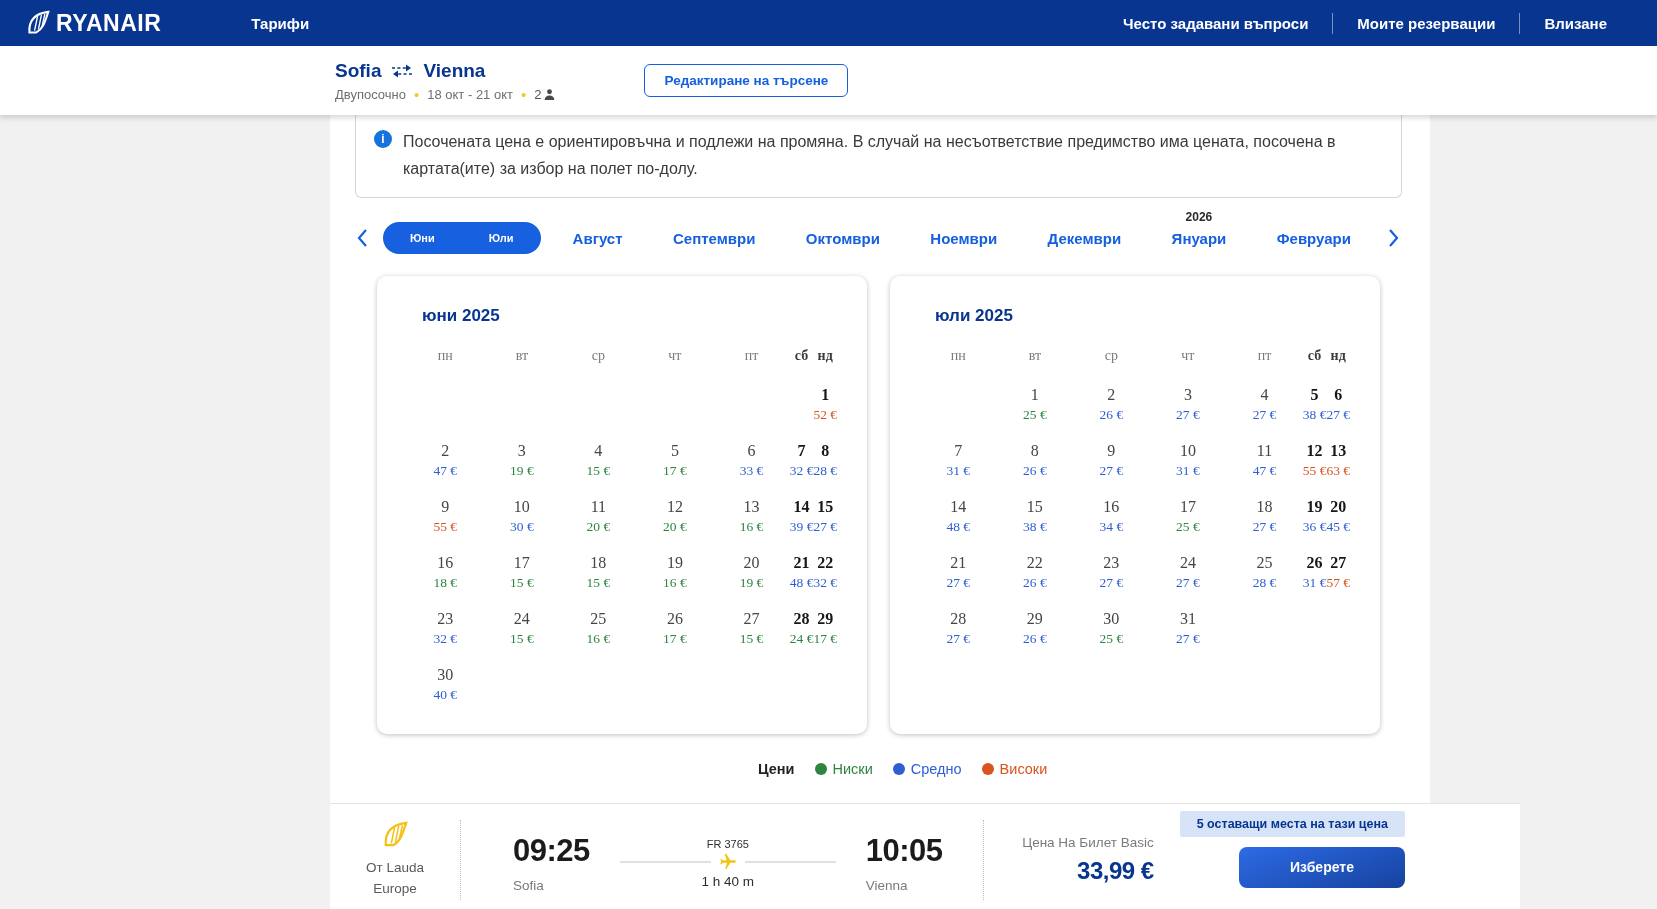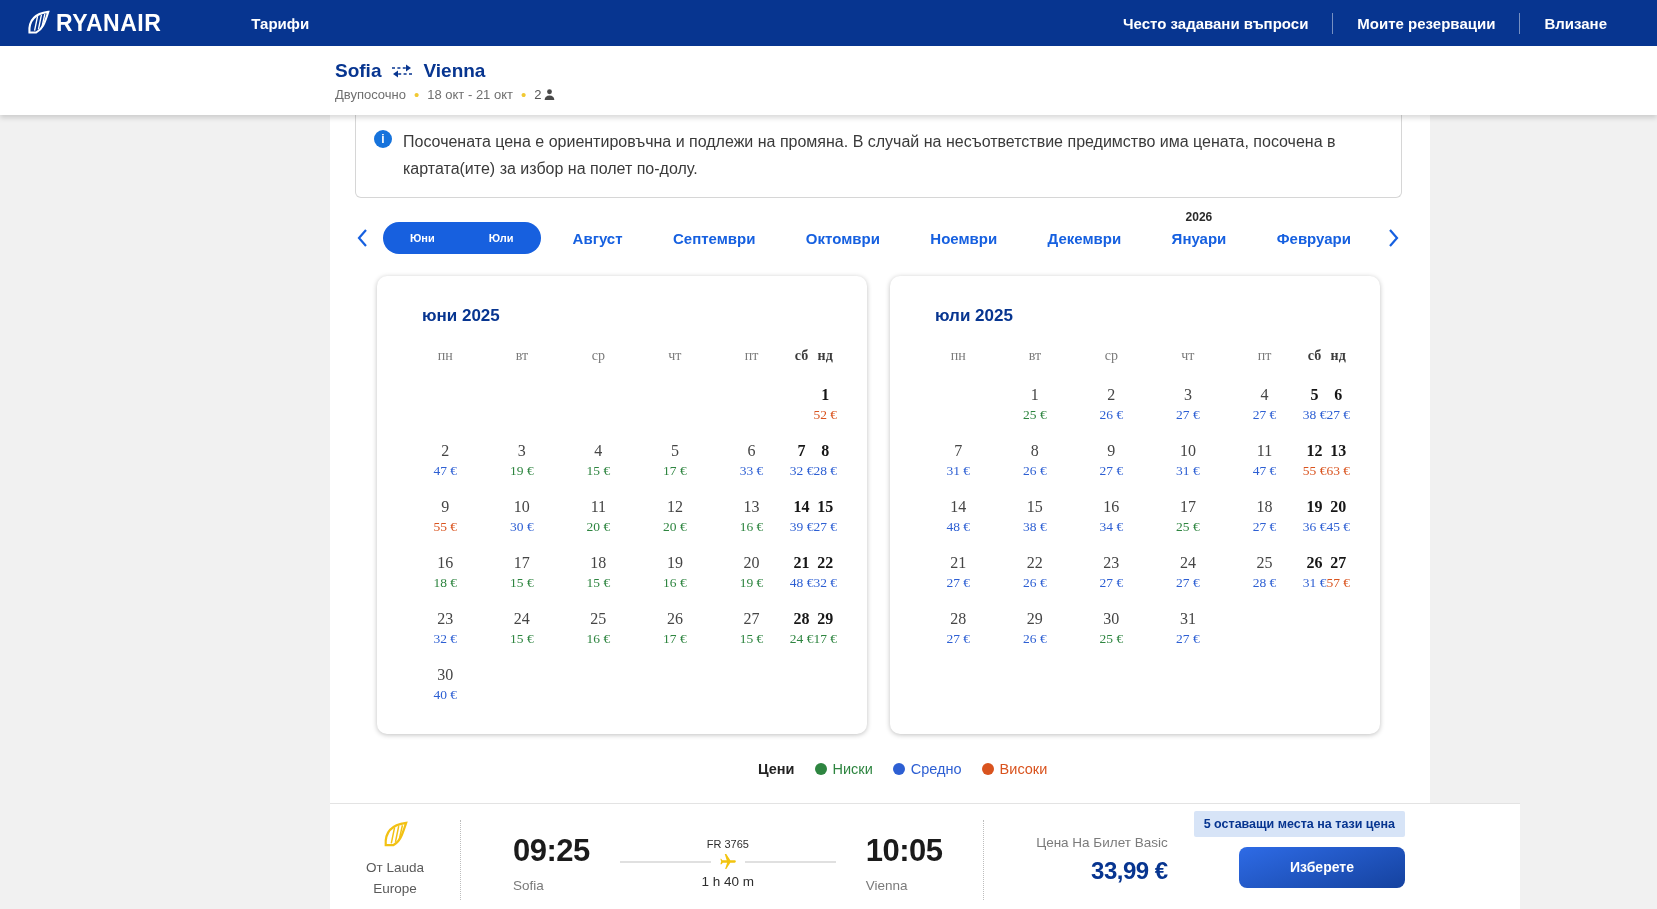--- a/index.html
+++ b/index.html
@@ -83,21 +83,21 @@
   .fno{font-size:11px;color:#2e2e2e;margin-bottom:11px;}
   .route-line{position:relative;height:2px;background:#e0e0e0;}
   .plane-icon{position:absolute;left:50%;top:50%;transform:translate(-50%,-50%);width:34px;height:20px;background:#fff;display:flex;align-items:center;justify-content:center;}
   .plane-icon svg{width:19px;height:19px;fill:#f2c40f;transform:rotate(90deg);}
   .dur{font-size:13.5px;color:#2e2e2e;margin-top:11px;}
   .price-area{margin-left:auto;display:flex;align-items:center;gap:26px;padding-right:115px;}
   .fare-col{text-align:right;}
   .fare-label{font-size:13.5px;color:#7b7b7b;}
   .price-val{font-size:24px;font-weight:bold;color:var(--dark-blue);margin-top:7px;letter-spacing:-.5px;}
   .cta-col{display:flex;flex-direction:column;align-items:flex-end;margin-top:-22px;}
-  .seats-badge{background:#d7e4f7;color:var(--dark-blue);font-size:12.5px;font-weight:bold;padding:6px 10px;border-radius:2px;white-space:nowrap;}
+  .seats-badge{background:#d7e4f7;color:var(--dark-blue);font-size:12.5px;font-weight:bold;padding:6px 17px;border-radius:2px;white-space:nowrap;}
   .select-btn{margin-top:10px;width:166px;height:41px;border:none;border-radius:8px;background:linear-gradient(160deg,#2e6be6 0%,#15429f 100%);color:#fff;font-size:14px;font-weight:bold;cursor:pointer;font-family:inherit;}
 </style>
 </head>
 <body>
 
 <header class="topbar">
   <div class="logo">
     <span style="display:flex;">
       <svg viewBox="0 0 28 30">
           <path d="M4 26 C3 12 10 4 26 2 C22 14 20 22 12 26 Z" fill="none" stroke="#fff" stroke-width="2.4"></path>
@@ -139,20 +139,21 @@
         <span>2</span>
         <span style="display:flex;">
           <svg viewBox="0 0 14 14">
               <circle cx="7" cy="4" r="2.6" fill="#4a4a4a"></circle>
               <path d="M1.8 13 C1.8 9.6 4 8 7 8 C10 8 12.2 9.6 12.2 13 Z" fill="#4a4a4a"></path>
             </svg>
         </span>
       </span>
     </div>
   </div>
+  <button class="edit-search-btn">Редактиране на търсене</button>
 </div>
 
 <div class="page">
   <div class="content">
 
     <div class="notice">
       <span class="info-icon">i</span>
       <span class="notice-text">Посочената цена е ориентировъчна и подлежи на промяна. В случай на несъответствие предимство има цената, посочена в картата(ите) за избор на полет по-долу.</span>
     </div>
 

